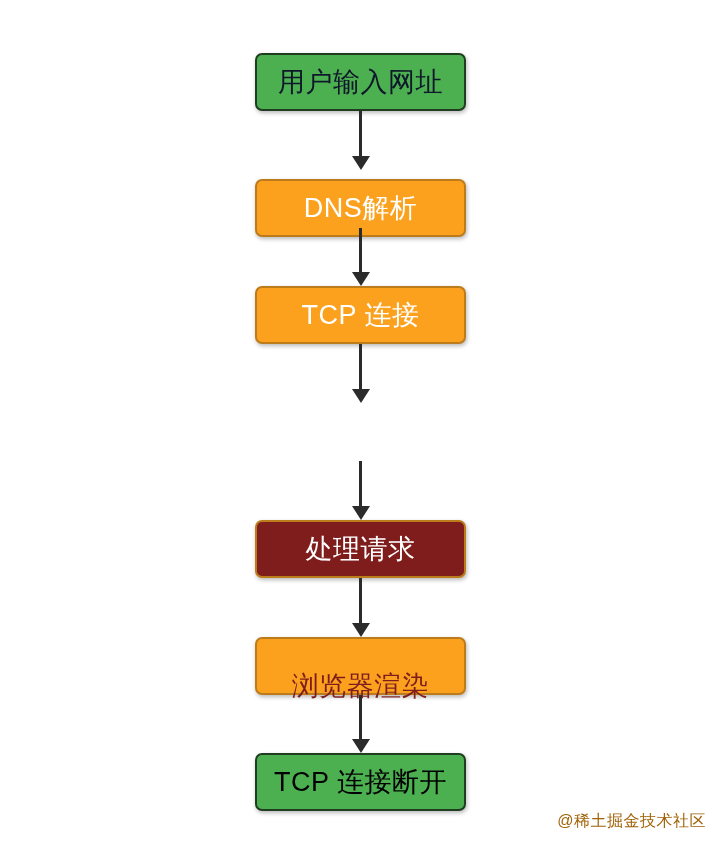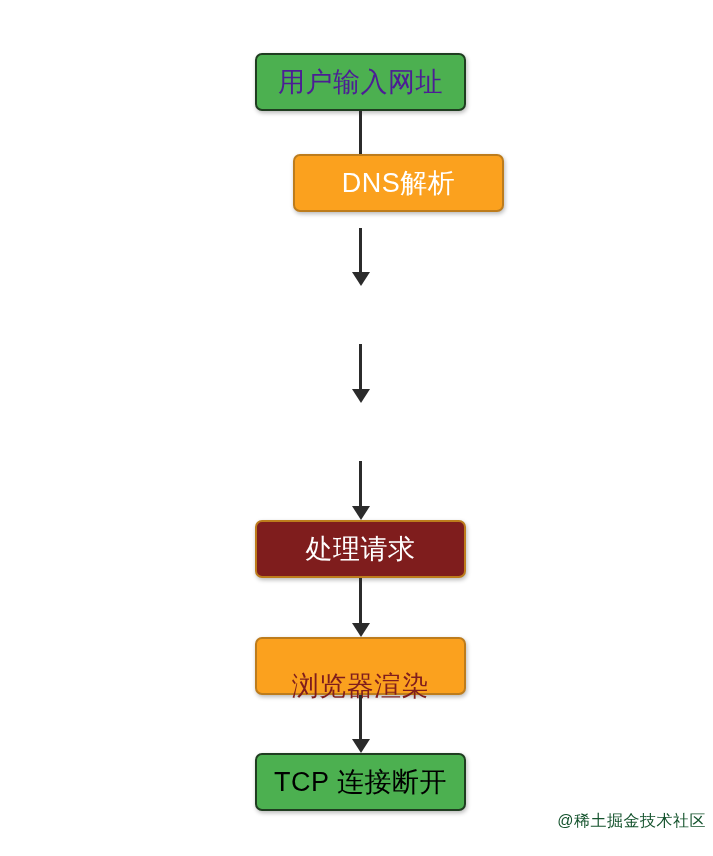--- a/index.html
+++ b/index.html
@@ -58,34 +58,37 @@
     top: 811px;
     font-size: 16px;
     letter-spacing: 0.5px;
     user-select: none;
   }
 </style>
 </head>
 <body>
 
 <div id="canvas" style="background: rgb(255, 255, 255);">
-  <div class="watermark" style="color: #14532d;">@稀土掘金技术社区</div>
+  <div class="watermark" style="color: #a16207;">@稀土掘金技术社区</div>
 <div class="flow-node" style="top: 53px; background: rgb(76, 176, 80); border-color: rgb(31, 61, 32);">
-      <span class="node-label" style="color: #4c1d95;">用户输入网址</span>
+      <span class="node-label" style="color: #0f172a;">用户输入网址</span>
     </div>
     <div class="arrow">
       <div class="arrow-line" style="left: 359px; top: 111px; height: 45px; background: rgb(43, 43, 43);"></div>
       <div class="arrow-head" style="left: 351.5px; top: 156px; border-top: 14px solid rgb(43, 43, 43);"></div>
     </div>
-    <div class="flow-node" style="top: 154px; background: rgb(251, 161, 30); border-color: rgb(189, 124, 28); margin-left: 38px;">
+    <div class="flow-node" style="top: 179px; background: rgb(251, 161, 30); border-color: rgb(189, 124, 28);">
       <span class="node-label" style="color: rgb(255, 255, 255);">DNS解析</span>
     </div>
     <div class="arrow">
       <div class="arrow-line" style="left: 359px; top: 228px; height: 45px; background: rgb(43, 43, 43);"></div>
       <div class="arrow-head" style="left: 351.5px; top: 272px; border-top: 14px solid rgb(43, 43, 43);"></div>
+    </div>
+    <div class="flow-node" style="top: 286px; background: rgb(251, 161, 30); border-color: rgb(189, 124, 28);">
+      <span class="node-label" style="color: rgb(255, 255, 255);">TCP 连接</span>
     </div>
     <div class="arrow">
       <div class="arrow-line" style="left: 359px; top: 344px; height: 45px; background: rgb(43, 43, 43);"></div>
       <div class="arrow-head" style="left: 351.5px; top: 389px; border-top: 14px solid rgb(43, 43, 43);"></div>
     </div>
     <div class="arrow">
       <div class="arrow-line" style="left: 359px; top: 461px; height: 45px; background: rgb(43, 43, 43);"></div>
       <div class="arrow-head" style="left: 351.5px; top: 506px; border-top: 14px solid rgb(43, 43, 43);"></div>
     </div>
     <div class="flow-node" style="top: 520px; background: #7f1d1d; border-color: rgb(189, 124, 28);">

